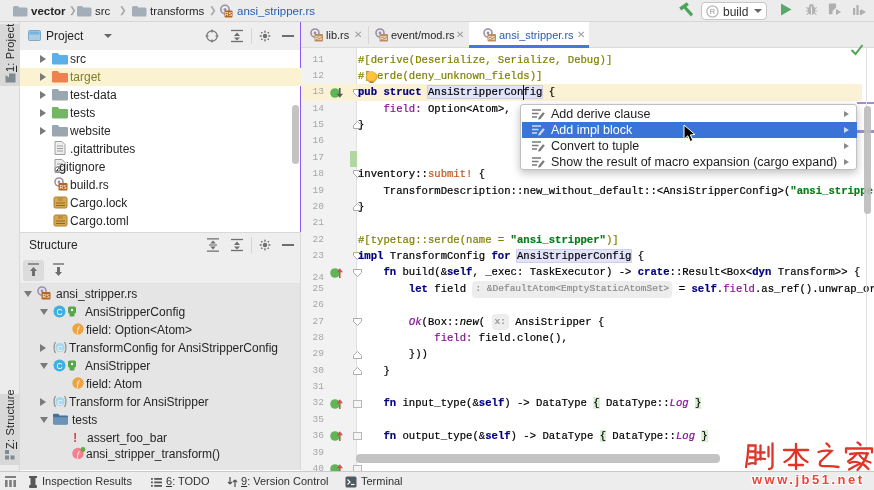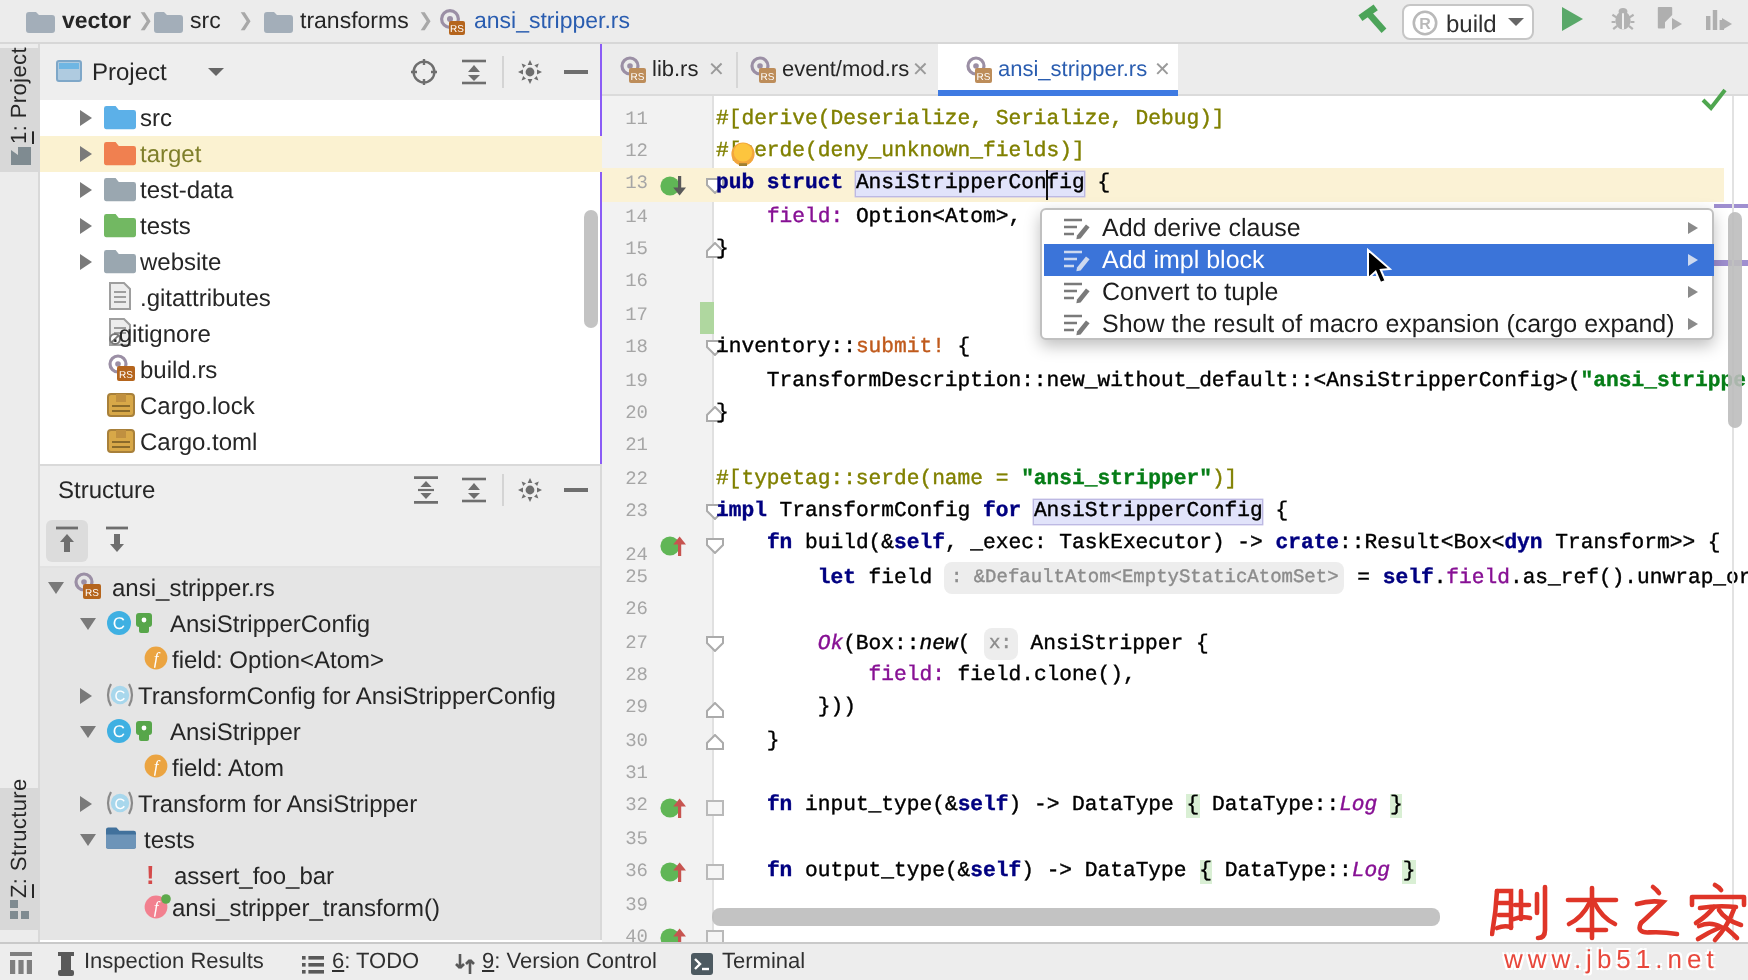--- a/index.html
+++ b/index.html
@@ -641,14 +641,14 @@
       <path d="M112.5 1.5 Q114.5 2.5 115.5 4"></path>
       <path d="M101 7.5 H127 M101 7.5 V11.5 M127 7.5 V11.5"></path>
       <path d="M105 13 Q114 11.5 123 12.5"></path>
       <path d="M112 12.5 Q108.5 17 103 20.5"></path>
       <path d="M104.5 22 Q110.5 19.5 115.5 22.5 Q109.5 25 104 28.5"></path>
       <path d="M114.5 14 Q117.5 19 125.5 21.5"></path>
       <path d="M122 13.5 Q119 22 112.5 29"></path>
       <path d="M118 23 Q121 25.5 123.5 28"></path>
     </g>
   </svg>
-  <div class="abs" style="left:752px;top:472px;z-index:50;font-size:13px;font-weight:normal;color:#E8473B;letter-spacing:2.5px;text-shadow:-1px -1px 0 #fff,1px -1px 0 #fff,-1px 1px 0 #fff,1px 1px 0 #fff;font-family:'Liberation Sans',sans-serif">www.jb51.net</div>
+  <div class="abs" style="left:752px;top:472px;z-index:50;font-size:13px;font-weight:bold;color:#E8473B;letter-spacing:2.5px;text-shadow:-1px -1px 0 #fff,1px -1px 0 #fff,-1px 1px 0 #fff,1px 1px 0 #fff;font-family:'Liberation Sans',sans-serif">www.jb51.net</div>
 </div>
 
 </body></html>

